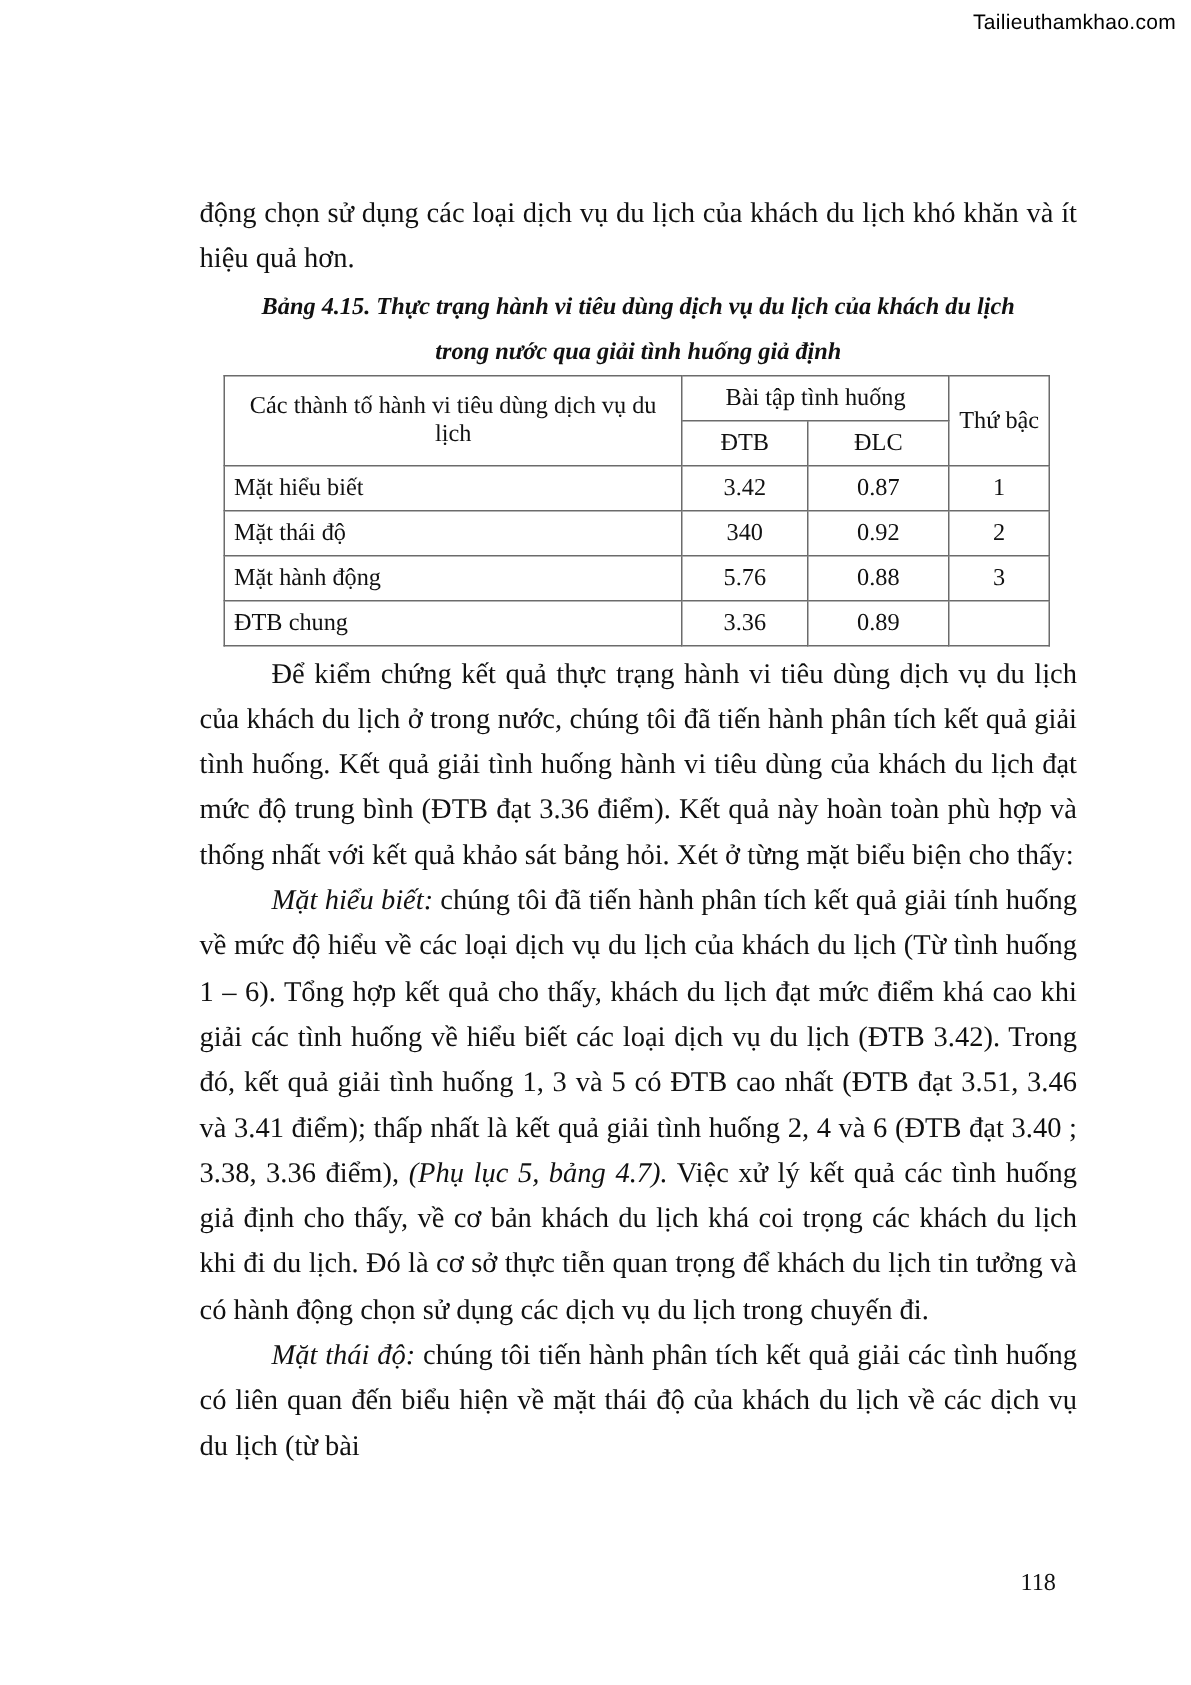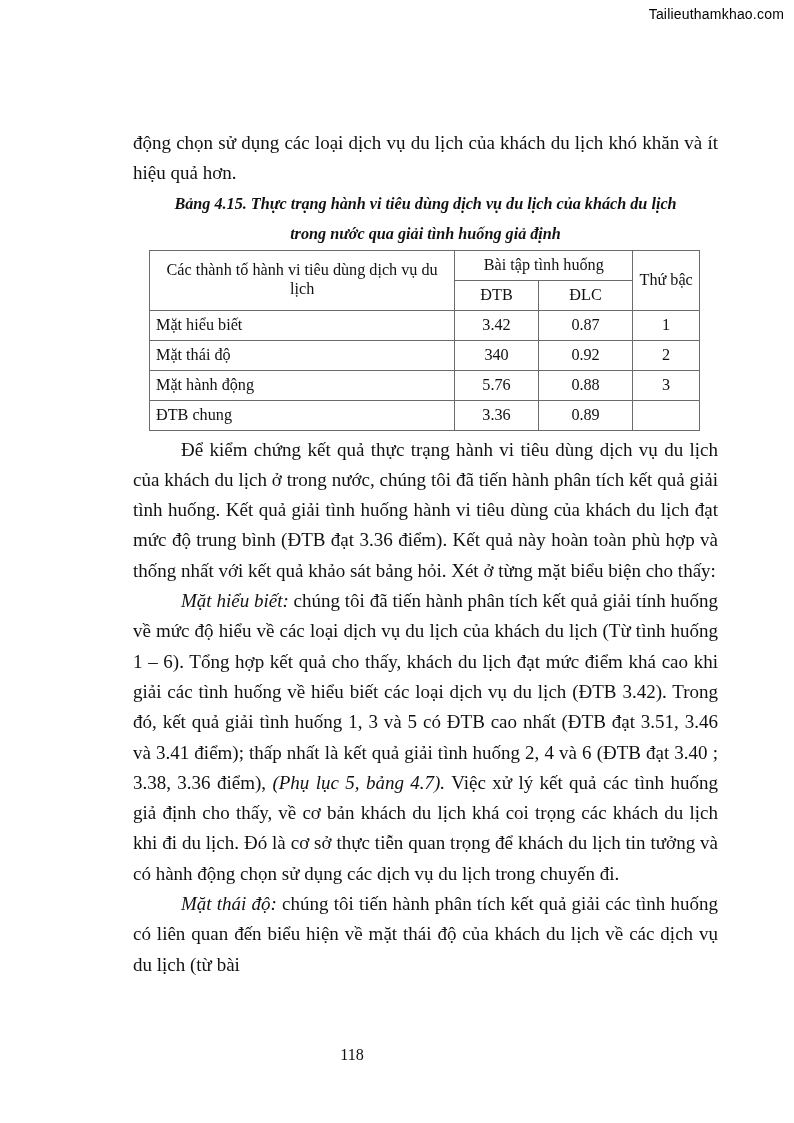--- a/index.html
+++ b/index.html
@@ -16,21 +16,21 @@
   td, th { border: 1.3px solid #6b6b6b; font-size: 16.2px; padding: 0 6px; height: 29px; }
   th { font-weight: normal; text-align: center; }
   td.num { text-align: center; }
   td.label { text-align: left; }
   tr.total td { font-weight: normal; }
   .c1 { width: 295px; }
   .c2 { width: 71px; margin-top: 40px; }
   .c3 { width: 82px; }
   .c4 { width: 54px; }
   .it { font-style: italic; margin-top: 20px; }
-  .pagenum { position: absolute; top: 1046px; left: 0; width: 704px; text-align: center; font-size: 16.2px; }
+  .pagenum { position: absolute; top: 1046px; left: 0; width: 704px; text-align: right; font-size: 16.2px; }
 </style>
 </head>
 <body>
 
 <div class="watermark">Tailieuthamkhao.com</div>
 
 <div class="page">
   <p>động chọn sử dụng các loại dịch vụ du lịch của khách du lịch khó khăn và ít hiệu quả hơn.</p>
 
 

